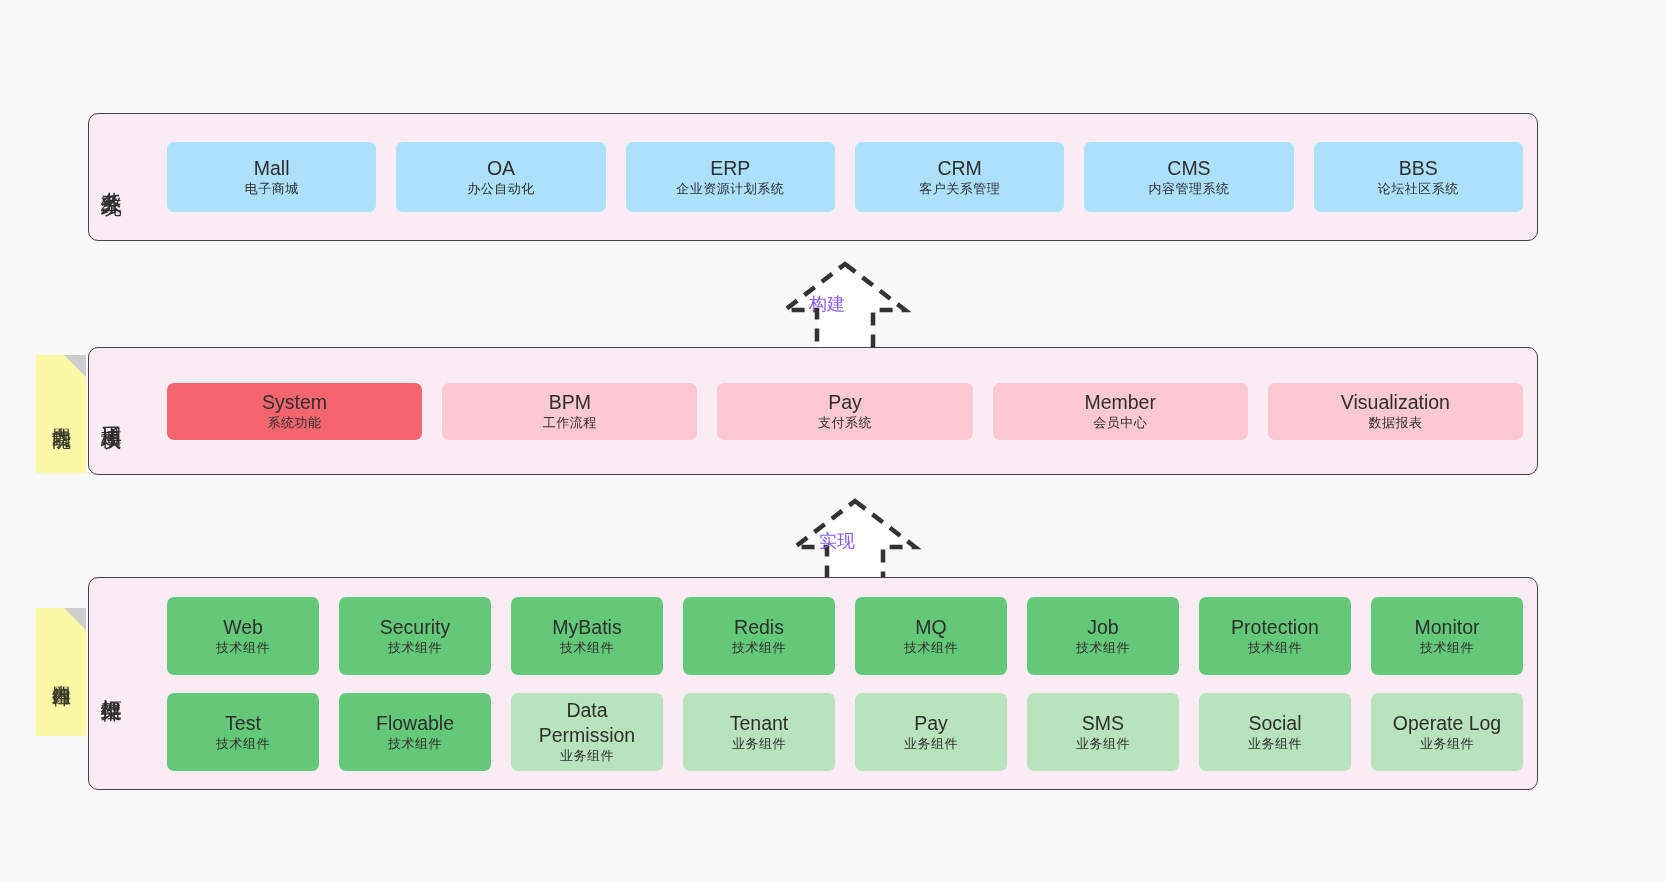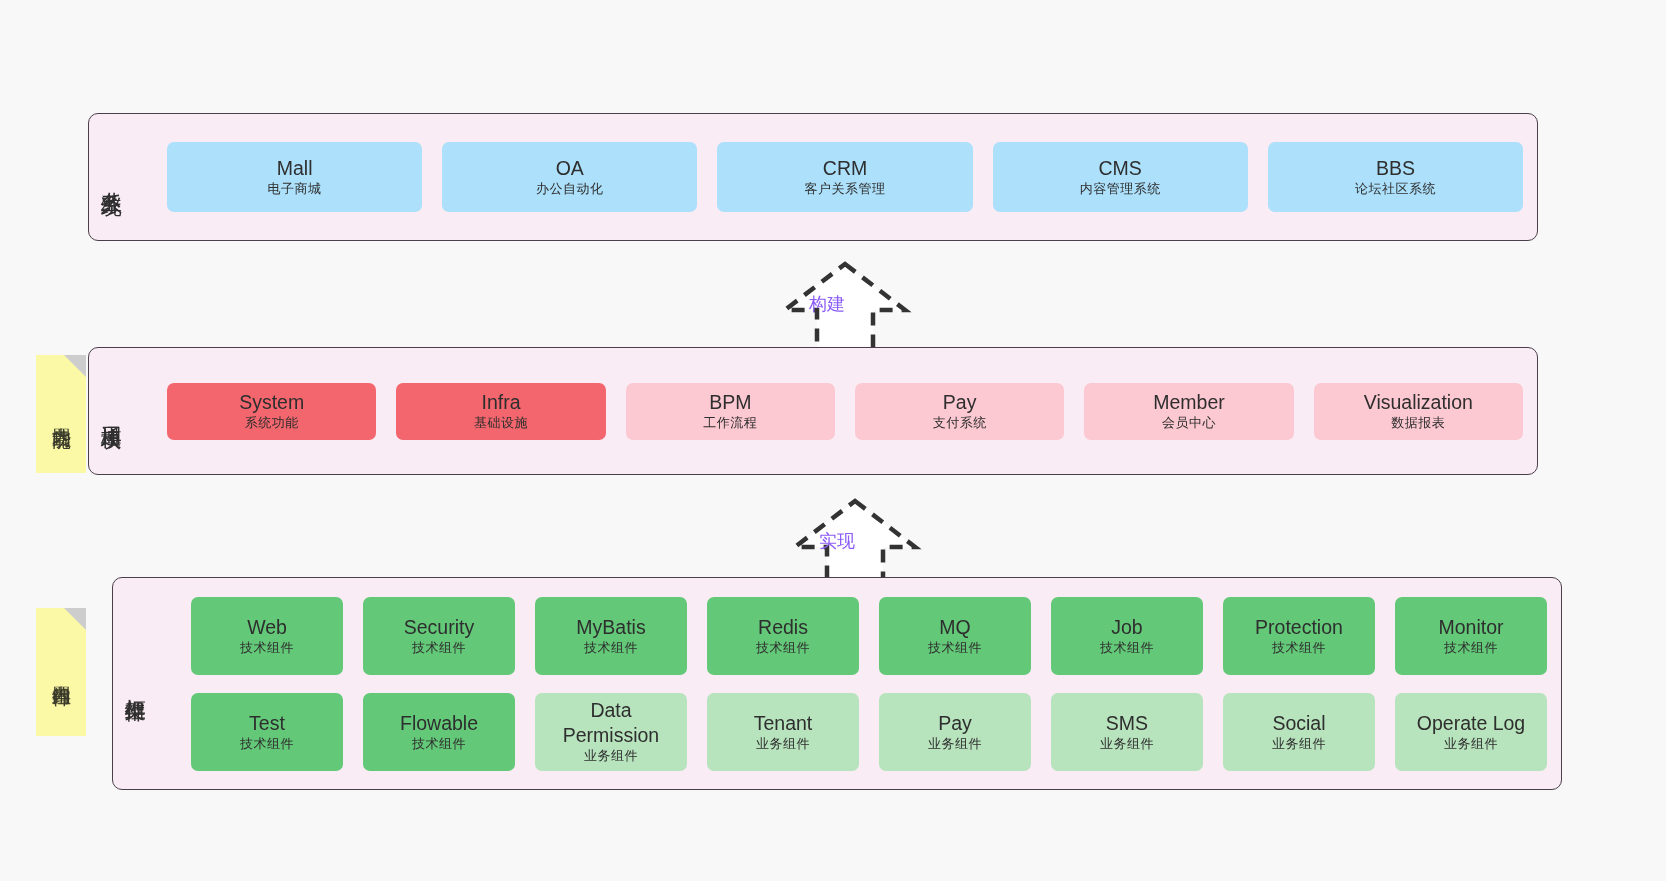--- a/index.html
+++ b/index.html
@@ -85,21 +85,21 @@
 
   .node.blue       { background: #ace0fb; }
   .node.red        { background: #f4666e; }
   .node.pink       { background: #fcc9d2; }
   .node.green      { background: #63c878; }
   .node.lightgreen { background: #b7e3bd; }
 
   
   #layer-business  { left: 88px;  top: 113px; width: 1450px; height: 128px; }
   #layer-modules   { left: 88px;  top: 347px; width: 1450px; height: 128px; }
-  #layer-framework { left: 88px;  top: 577px; width: 1450px; height: 213px; margin-left: 24px; }
+  #layer-framework { left: 88px;  top: 577px; width: 1450px; height: 213px; }
 
   #layer-business  .row { height: 70px; }
   #layer-modules   .row { height: 57px; border-radius: 21px; }
   #layer-framework .row { height: 78px; }
 
   
   .sticky {
     position: absolute;
     width: 50px;
     background: #fbf9a6;
@@ -157,20 +157,24 @@
     <div class="row">
       <div class="node blue">
         <div class="title">Mall</div>
         <div class="sub">电子商城</div>
       </div>
       <div class="node blue">
         <div class="title">OA</div>
         <div class="sub">办公自动化</div>
       </div>
       <div class="node blue">
+        <div class="title">ERP</div>
+        <div class="sub">企业资源计划系统</div>
+      </div>
+      <div class="node blue">
         <div class="title">CRM</div>
         <div class="sub">客户关系管理</div>
       </div>
       <div class="node blue">
         <div class="title">CMS</div>
         <div class="sub">内容管理系统</div>
       </div>
       <div class="node blue">
         <div class="title">BBS</div>
         <div class="sub">论坛社区系统</div>
@@ -192,24 +196,20 @@
 </div>
 
 <div class="layer" id="layer-modules">
   <div class="layer-caption">通用模块</div>
   <div class="layer-body">
     <div class="row">
       <div class="node red">
         <div class="title">System</div>
         <div class="sub">系统功能</div>
       </div>
-      <div class="node red">
-        <div class="title">Infra</div>
-        <div class="sub">基础设施</div>
-      </div>
       <div class="node pink">
         <div class="title">BPM</div>
         <div class="sub">工作流程</div>
       </div>
       <div class="node pink">
         <div class="title">Pay</div>
         <div class="sub">支付系统</div>
       </div>
       <div class="node pink">
         <div class="title">Member</div>

